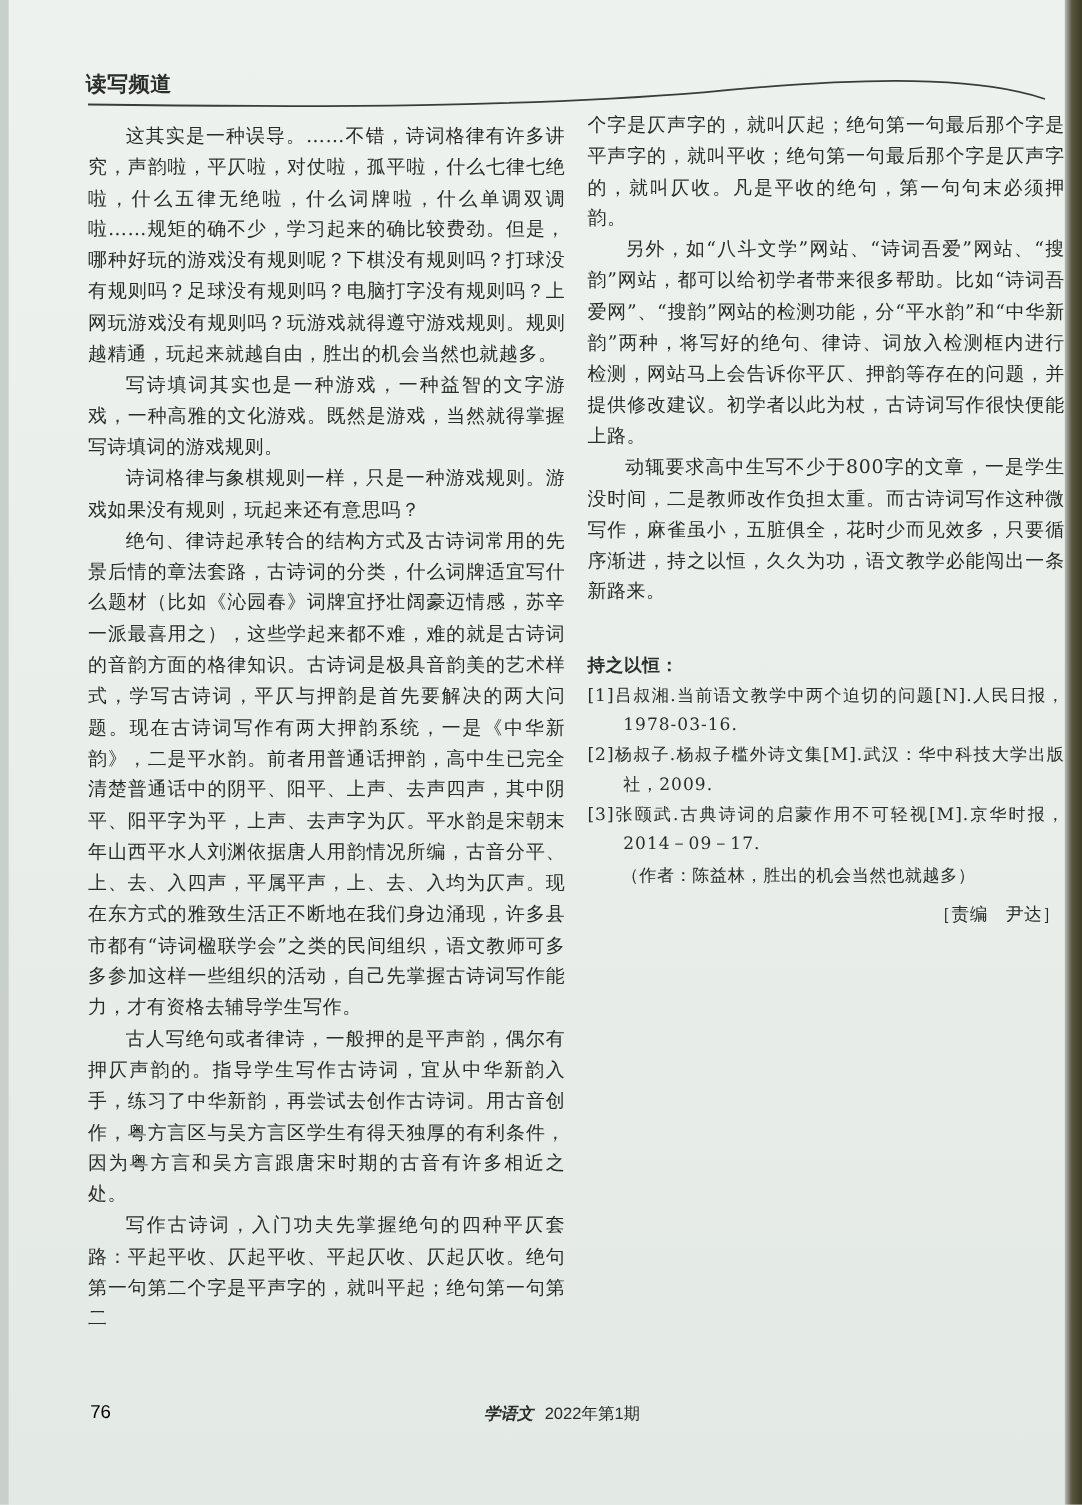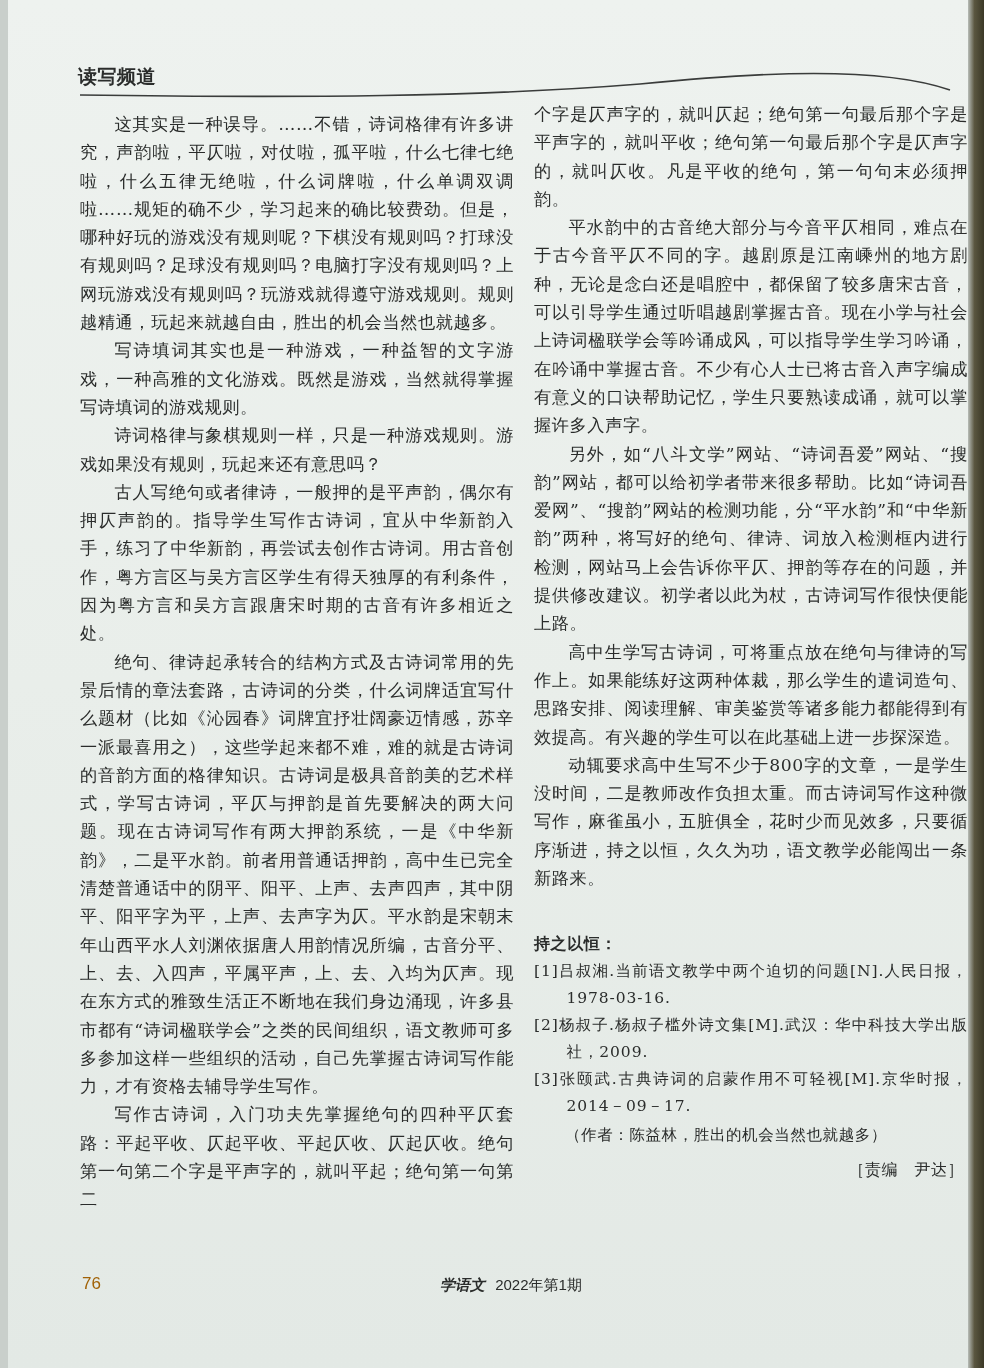--- a/index.html
+++ b/index.html
@@ -35,21 +35,21 @@
     font-weight:bold; font-size:16px; margin-top:38px; line-height:28px;
   }
   .ref { font-size:15.5px; line-height:27px; padding-left:2.1em; text-indent:-2.1em; letter-spacing:0.9px; }
   .author { font-size:15.5px; line-height:30px; padding-left:2em; letter-spacing:0.6px; }
   .editor {
     font-family:"DejaVu Sans","Liberation Sans",sans-serif;
     font-size:16px; text-align:right; margin-top:6px; padding-right:4px; letter-spacing:0.5px;
   }
   .footer-page {
     position:absolute; left:82px; top:1274px;
-    font-family:"Liberation Sans",sans-serif; font-size:17px; color:#a16207;
+    font-family:"Liberation Sans",sans-serif; font-size:17px; color:#000000;
   }
   .footer-pub {
     position:absolute; left:440px; top:1276px;
     font-family:"Liberation Sans",sans-serif; font-size:15px; color:#2a2c2b;
   }
   .footer-pub .mag { font-family:"DejaVu Serif",serif; font-weight:bold; font-style:italic; margin-right:6px; }
 </style>
 </head>
 <body>
 
@@ -60,30 +60,28 @@
 <svg class="header-rule" viewBox="0 0 984 110" xmlns="http://www.w3.org/2000/svg">
   <path d="M80 95 C 300 98, 480 97, 640 84 C 760 72, 880 66, 950 90" fill="none" stroke="#3a3c3b" stroke-width="1.6"></path>
 </svg>
 
 <div class="header-title">读写频道</div>
 
 <div class="col col-left">
   <p>这其实是一种误导。……不错，诗词格律有许多讲究，声韵啦，平仄啦，对仗啦，孤平啦，什么七律七绝啦，什么五律无绝啦，什么词牌啦，什么单调双调啦……规矩的确不少，学习起来的确比较费劲。但是，哪种好玩的游戏没有规则呢？下棋没有规则吗？打球没有规则吗？足球没有规则吗？电脑打字没有规则吗？上网玩游戏没有规则吗？玩游戏就得遵守游戏规则。规则越精通，玩起来就越自由，胜出的机会当然也就越多。</p>
   <p>写诗填词其实也是一种游戏，一种益智的文字游戏，一种高雅的文化游戏。既然是游戏，当然就得掌握写诗填词的游戏规则。</p>
   <p>诗词格律与象棋规则一样，只是一种游戏规则。游戏如果没有规则，玩起来还有意思吗？</p>
+  <p>绝句、律诗起承转合的结构方式及古诗词常用的先景后情的章法套路，古诗词的分类，什么词牌适宜写什么题材（比如《沁园春》词牌宜抒壮阔豪迈情感，苏辛一派最喜用之），这些学起来都不难，难的就是古诗词的音韵方面的格律知识。古诗词是极具音韵美的艺术样式，学写古诗词，平仄与押韵是首先要解决的两大问题。现在古诗词写作有两大押韵系统，一是《中华新韵》，二是平水韵。前者用普通话押韵，高中生已完全清楚普通话中的阴平、阳平、上声、去声四声，其中阴平、阳平字为平，上声、去声字为仄。平水韵是宋朝末年山西平水人刘渊依据唐人用韵情况所编，古音分平、上、去、入四声，平属平声，上、去、入均为仄声。现在东方式的雅致生活正不断地在我们身边涌现，许多县市都有“诗词楹联学会”之类的民间组织，语文教师可多多参加这样一些组织的活动，自己先掌握古诗词写作能力，才有资格去辅导学生写作。</p>
   <p>古人写绝句或者律诗，一般押的是平声韵，偶尔有押仄声韵的。指导学生写作古诗词，宜从中华新韵入手，练习了中华新韵，再尝试去创作古诗词。用古音创作，粤方言区与吴方言区学生有得天独厚的有利条件，因为粤方言和吴方言跟唐宋时期的古音有许多相近之处。</p>
-  <p>绝句、律诗起承转合的结构方式及古诗词常用的先景后情的章法套路，古诗词的分类，什么词牌适宜写什么题材（比如《沁园春》词牌宜抒壮阔豪迈情感，苏辛一派最喜用之），这些学起来都不难，难的就是古诗词的音韵方面的格律知识。古诗词是极具音韵美的艺术样式，学写古诗词，平仄与押韵是首先要解决的两大问题。现在古诗词写作有两大押韵系统，一是《中华新韵》，二是平水韵。前者用普通话押韵，高中生已完全清楚普通话中的阴平、阳平、上声、去声四声，其中阴平、阳平字为平，上声、去声字为仄。平水韵是宋朝末年山西平水人刘渊依据唐人用韵情况所编，古音分平、上、去、入四声，平属平声，上、去、入均为仄声。现在东方式的雅致生活正不断地在我们身边涌现，许多县市都有“诗词楹联学会”之类的民间组织，语文教师可多多参加这样一些组织的活动，自己先掌握古诗词写作能力，才有资格去辅导学生写作。</p>
   <p>写作古诗词，入门功夫先掌握绝句的四种平仄套路：平起平收、仄起平收、平起仄收、仄起仄收。绝句第一句第二个字是平声字的，就叫平起；绝句第一句第二</p>
 </div>
 
 <div class="col col-right">
   <p class="cont">个字是仄声字的，就叫仄起；绝句第一句最后那个字是平声字的，就叫平收；绝句第一句最后那个字是仄声字的，就叫仄收。凡是平收的绝句，第一句句末必须押韵。</p>
-  <p>平水韵中的古音绝大部分与今音平仄相同，难点在于古今音平仄不同的字。越剧原是江南嵊州的地方剧种，无论是念白还是唱腔中，都保留了较多唐宋古音，可以引导学生通过听唱越剧掌握古音。现在小学与社会上诗词楹联学会等吟诵成风，可以指导学生学习吟诵，在吟诵中掌握古音。不少有心人士已将古音入声字编成有意义的口诀帮助记忆，学生只要熟读成诵，就可以掌握许多入声字。</p>
   <p>另外，如“八斗文学”网站、“诗词吾爱”网站、“搜韵”网站，都可以给初学者带来很多帮助。比如“诗词吾爱网”、“搜韵”网站的检测功能，分“平水韵”和“中华新韵”两种，将写好的绝句、律诗、词放入检测框内进行检测，网站马上会告诉你平仄、押韵等存在的问题，并提供修改建议。初学者以此为杖，古诗词写作很快便能上路。</p>
-  <p>高中生学写古诗词，可将重点放在绝句与律诗的写作上。如果能练好这两种体裁，那么学生的遣词造句、思路安排、阅读理解、审美鉴赏等诸多能力都能得到有效提高。有兴趣的学生可以在此基础上进一步探深造。</p>
   <p>动辄要求高中生写不少于800字的文章，一是学生没时间，二是教师改作负担太重。而古诗词写作这种微写作，麻雀虽小，五脏俱全，花时少而见效多，只要循序渐进，持之以恒，久久为功，语文教学必能闯出一条新路来。</p>
 
   <div class="refs-heading">持之以恒：</div>
   <div class="ref">[1]吕叔湘.当前语文教学中两个迫切的问题[N].人民日报，1978-03-16.</div>
   <div class="ref">[2]杨叔子.杨叔子槛外诗文集[M].武汉：华中科技大学出版社，2009.</div>
   <div class="ref">[3]张颐武.古典诗词的启蒙作用不可轻视[M].京华时报，2014－09－17.</div>
   <div class="author">（作者：陈益林，胜出的机会当然也就越多）</div>
   <div class="editor">［责编　尹达］</div>
 </div>
 

